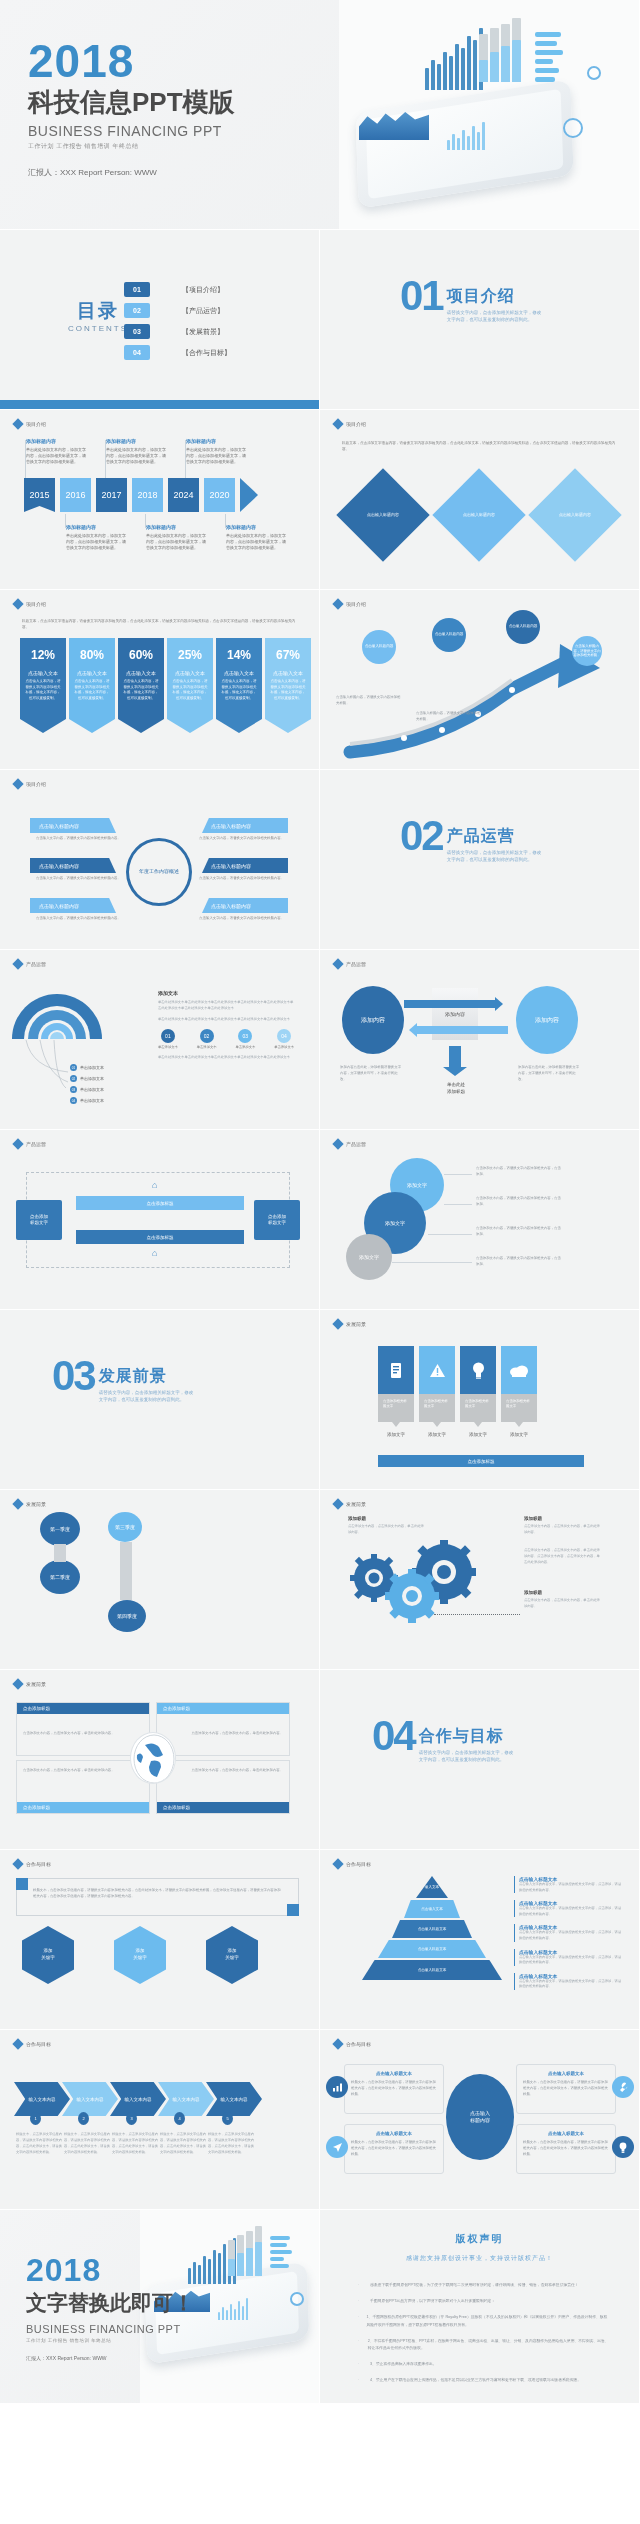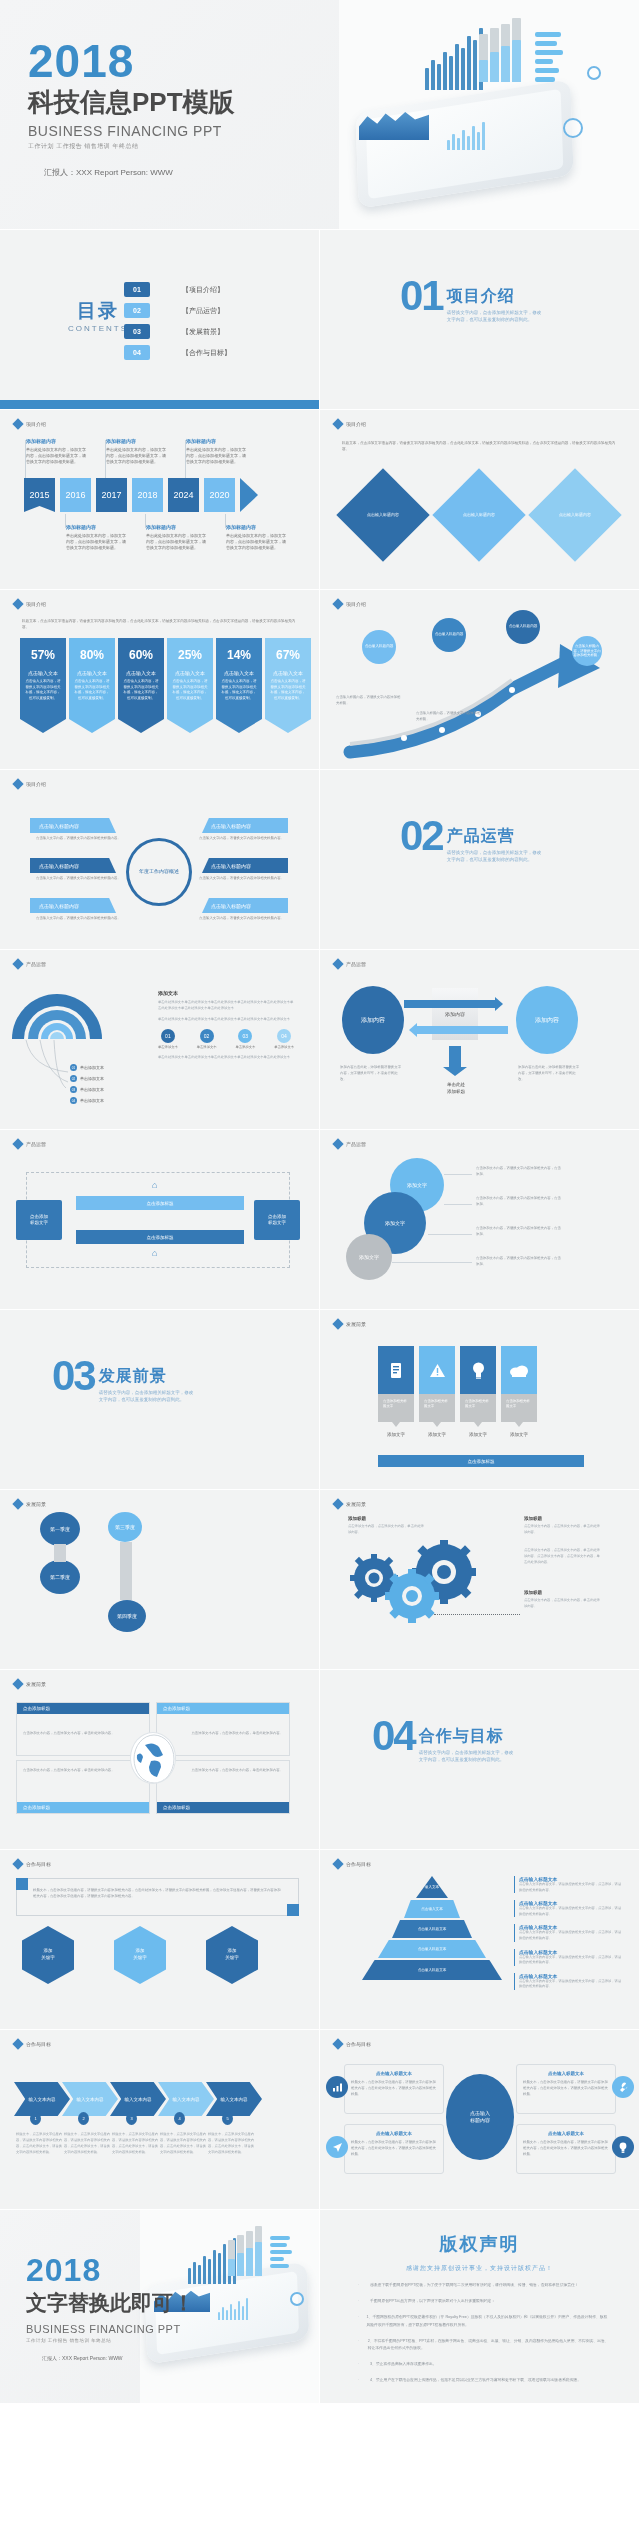--- a/index.html
+++ b/index.html
@@ -20,21 +20,21 @@
   .slide.full { width:640px; height:230px; }
   .slide.last { height:194px; }
 
   
   .cover { background:linear-gradient(135deg,#f4f5f6 0%,#eef0f1 100%); }
   .cover .left { position:absolute; left:28px; top:38px; }
   .cover-year { font-size:46px; font-weight:bold; color:#3c8dc8; letter-spacing:1px; line-height:1; }
   .cover-title { font-size:26px; font-weight:bold; color:#4a4a4a; letter-spacing:0px; margin-top:4px; line-height:1.1;}
   .cover-sub { font-size:14px; color:#6d6d6d; letter-spacing:.5px; margin-top:6px; }
   .cover-tags { font-size:6px; color:#8d8d8d; margin-top:3px; letter-spacing:.5px;}
-  .cover-author { font-size:8px; color:#6d6d6d; margin-top:16px;margin-left:16px; }
+  .cover-author { font-size:8px; color:#6d6d6d; margin-top:16px; }
   .cover-art { position:absolute; right:0; top:0; width:300px; height:230px; background:#fafbfb; }
 
   
   .tablet { position:absolute; left:18px; top:96px; width:215px; height:96px;
     background:linear-gradient(160deg,#f7f9fa,#dfe5ea);
     border-radius:14px; transform:skewY(-7deg) rotate(-2deg);
     box-shadow:0 5px 10px rgba(80,100,120,.18);}
   .tablet:after{ content:""; position:absolute; left:10px; top:8px; right:10px; bottom:8px;
     background:linear-gradient(160deg,#fdfefe,#eef3f6); border-radius:6px;}
   .bars { position:absolute; display:flex; align-items:flex-end; gap:2px; }
@@ -183,21 +183,21 @@
   
   .chev { position:absolute; width:56px; height:34px; color:#fff; font-size:4.5px;
     display:flex; align-items:center; justify-content:center;
     clip-path:polygon(0 0,78% 0,100% 50%,78% 100%,0 100%,20% 50%); }
   .chev-num { position:absolute; width:11px; height:13px; border-radius:50%; background:#2f6ea9;
     color:#fff; font-size:4px; display:flex; align-items:center; justify-content:center;}
   .chev-p { position:absolute; font-size:3.3px; color:#9aa3ab; line-height:1.8; width:48px;}
 
   
   .cr { position:absolute; left:0; right:0; top:22px; text-align:center; }
-  .cr-t { font-size:18px; font-weight:bold; color:#4390cb; letter-spacing:2px; }
+  .cr-t { font-size:10px; font-weight:bold; color:#4390cb; letter-spacing:2px; }
   .cr-s { font-size:6px; color:#6aa6d6; margin-top:8px; letter-spacing:1px;}
   .cr-list { position:absolute; left:38px; right:30px; top:72px; }
   .cr-li { display:flex; font-size:3.8px; color:#8a9198; line-height:1.9; margin-bottom:9px; }
   .cr-li i { width:12px; color:#b4bbc1; font-style:normal; }
   .thanks-title { font-size:21px; font-weight:bold; color:#4a4a4a; margin-top:3px;}
 </style>
 </head>
 <body>
 
 <div class="sheet">
@@ -384,21 +384,21 @@
   <div class="row">
     <div class="slide">
       <div class="crumb">
         <span class="diamond"></span>
         <span class="crumb-t">项目介绍</span>
       </div>
       <div class="lead">标题文本，点击添加文字信息内容，请替换文字内容添加相关内容，点击此处添加文本，请替换文字内容添加相关标题，点击添加文字信息内容，请替换文字内容添加相关内容。</div>
       <div class="pct-wrap">
         <div class="pct">
           <div class="pct-body" style="background:#3579b5">
-            <div class="pct-num">57%</div>
+            <div class="pct-num">12%</div>
             <div class="pct-h">点击输入文本</div>
             <div class="pct-p">点击输入文本内容，请替换文字内容添加相关标题，修改文字内容，也可以直接复制。</div>
           </div>
           <div class="pct-tip" style="border-top:14px solid #3579b5"></div>
         </div>
         <div class="pct">
           <div class="pct-body" style="background:#6cbbee">
             <div class="pct-num">80%</div>
             <div class="pct-h">点击输入文本</div>
             <div class="pct-p">点击输入文本内容，请替换文字内容添加相关标题，修改文字内容，也可以直接复制。</div>

